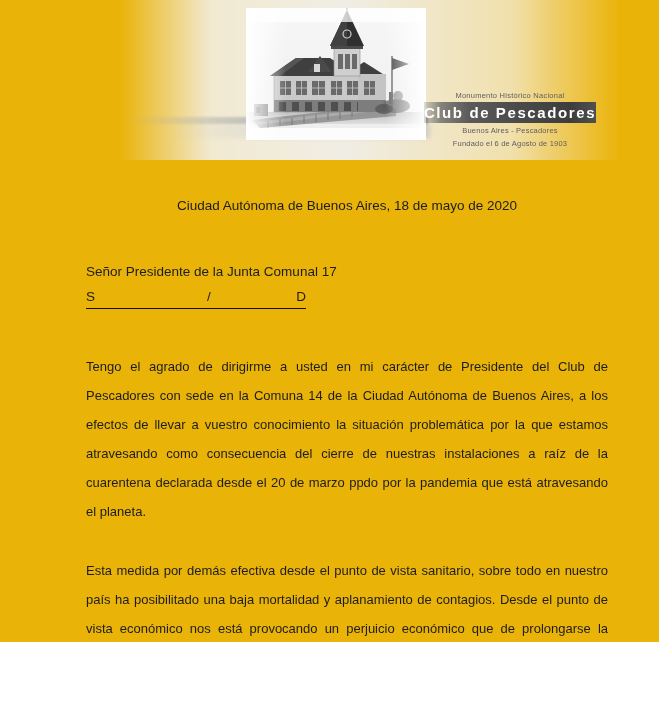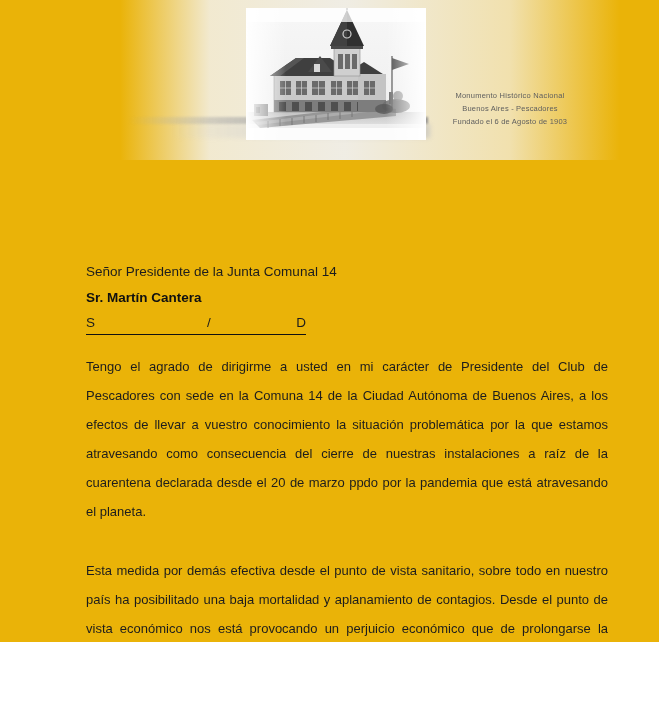--- a/index.html
+++ b/index.html
@@ -323,29 +323,32 @@
 
         <rect x="0" y="0" width="40" height="132" fill="url(#fadeL)"></rect>
         <rect x="140" y="0" width="40" height="132" fill="url(#fadeR)"></rect>
         <rect x="0" y="0" width="180" height="14" fill="#ffffff" opacity="0.75"></rect>
         <rect x="0" y="120" width="180" height="12" fill="#ffffff" opacity="0.8"></rect>
       </svg>
     </div>
 
     <div class="crest">
       <div class="crest-top">Monumento Histórico Nacional</div>
+      <div class="crest-bar">
+        <span>Club de Pescadores</span>
+      </div>
       <div class="crest-sub">Buenos Aires - Pescadores</div>
       <div class="crest-sub">Fundado el 6 de Agosto de 1903</div>
     </div>
   </div>
 
+  <div class="date-line">Ciudad Autónoma de Buenos Aires, 18 de mayo de 2020</div>
 
   <div class="addressee">
-    <div class="line1">Señor Presidente de la Junta Comunal 14</div>
-    <div class="line2">Sr. Martín Cantera</div>
+    <div class="line1">Señor Presidente de la Junta Comunal 17</div>
     <div class="sd-line">
       <span class="sd-s">S</span>
       <span class="sd-slash">/</span>
       <span class="sd-d">D</span>
     </div>
   </div>
 
   <div class="body-copy">
     <p>Tengo el agrado de dirigirme a usted en mi carácter de Presidente del Club de Pescadores con sede en la Comuna 14 de la Ciudad Autónoma de Buenos Aires, a los efectos de llevar a vuestro conocimiento la situación problemática por la que estamos atravesando como consecuencia del cierre de nuestras instalaciones a raíz de la cuarentena declarada desde el 20 de marzo ppdo por la pandemia que está atravesando el planeta.</p>
     <p>Esta medida por demás efectiva desde el punto de vista sanitario, sobre todo en nuestro país ha posibilitado una baja mortalidad y aplanamiento de contagios. Desde el punto de vista económico nos está provocando un perjuicio económico que de prolongarse la prohibición de funcionamiento, pone en un gran riesgo la continuidad de la operación de nuestras entidades.</p>

